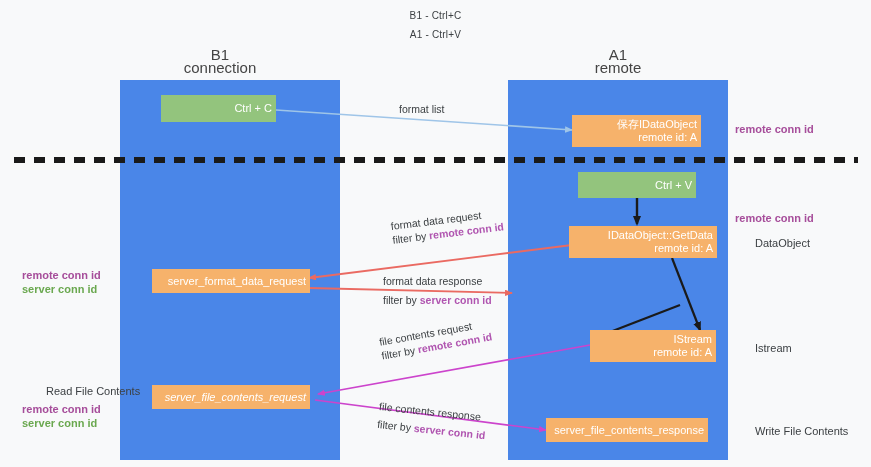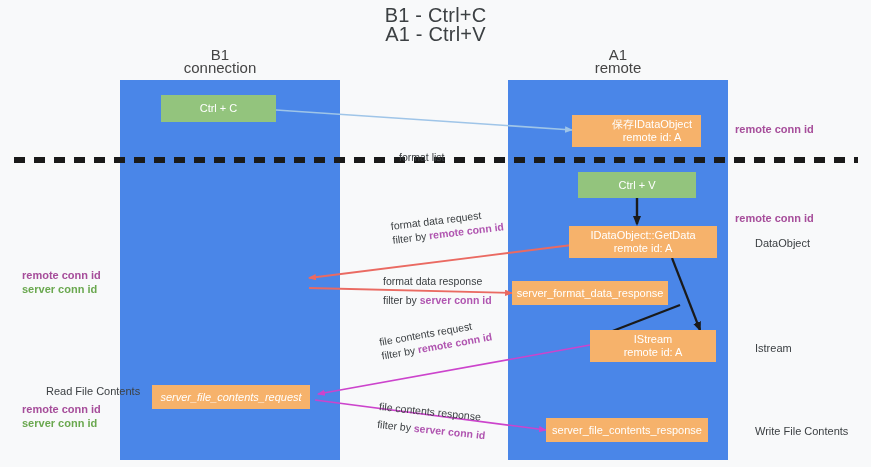--- a/index.html
+++ b/index.html
@@ -7,34 +7,34 @@
     width:871px;height:467px;position:relative;overflow:hidden;
     background:#f8f9fa;
     font-family:"Liberation Sans","DejaVu Sans",sans-serif;
     color:#3c4043;
   }
   #stage{position:absolute;left:0;top:0;width:871px;height:467px;}
 
   
   .title{
     position:absolute;left:0;top:6px;width:871px;text-align:center;
-    font-size:20px;line-height:19px;color:#3c4043;letter-spacing:.2px;
+    font-size:10px;line-height:19px;color:#3c4043;letter-spacing:.2px;
   }
 
   
   .lane-head{
     position:absolute;text-align:center;font-size:15px;line-height:13px;color:#444;
   }
 
   
   .lane{position:absolute;background:#4a86e8;}
 
   
   .node{
-    position:absolute;display:flex;flex-direction:column;align-items:center;
+    position:absolute;display:flex;flex-direction:column;align-items:flex-end;
     justify-content:center;color:#ffffff;text-align:center;
     font-size:11px;line-height:13px;box-sizing:border-box;padding:2px 4px;
   }
   .node.green{background:#93c47d;}
   .node.orange{background:#f6b26b;}
   .node .l2{font-size:11px;line-height:13px;}
 
   
   .side{
     position:absolute;font-size:11px;line-height:14px;white-space:nowrap;
@@ -122,39 +122,39 @@
 
   <div class="node green" style="left:578px;top:172px;width:118px;height:26px;">
     <div>Ctrl + V</div>
   </div>
 
   <div class="node orange" style="left:569px;top:226px;width:148px;height:32px;">
     <div>IDataObject::GetData</div>
     <div class="l2">remote id: A</div>
   </div>
 
+  <div class="node orange" style="left:152px;top:269px;width:158px;height:24px;">
+    <div>server_format_data_request</div>
+  </div>
 
-  <div class="node orange" style="left:512px;top:281px;width:156px;height:24px;">
-    <div>server_format_data_response</div>
-  </div>
 
   <div class="node orange" style="left:590px;top:330px;width:126px;height:32px;">
     <div>IStream</div>
     <div class="l2">remote id: A</div>
   </div>
 
   <div class="node orange" style="left:152px;top:385px;width:158px;height:24px;font-style:italic;">
     <div>server_file_contents_request</div>
   </div>
 
   <div class="node orange" style="left:546px;top:418px;width:162px;height:24px;">
     <div>server_file_contents_response</div>
   </div>
 
-  <div class="elabel" style="left:399px;top:102px;margin-top:48px;">format list</div>
+  <div class="elabel" style="left:399px;top:102px;">format list</div>
 
   <div class="elabel" style="left:390px;top:219px;transform:rotate(-7deg);transform-origin:left top;">
     <div>format data request</div>
     <div>
       <span>filter by </span><b class="c-purple2">remote conn id</b>
     </div>
   </div>
 
   <div class="elabel" style="left:383px;top:274px;">
     <div>format data response</div>

